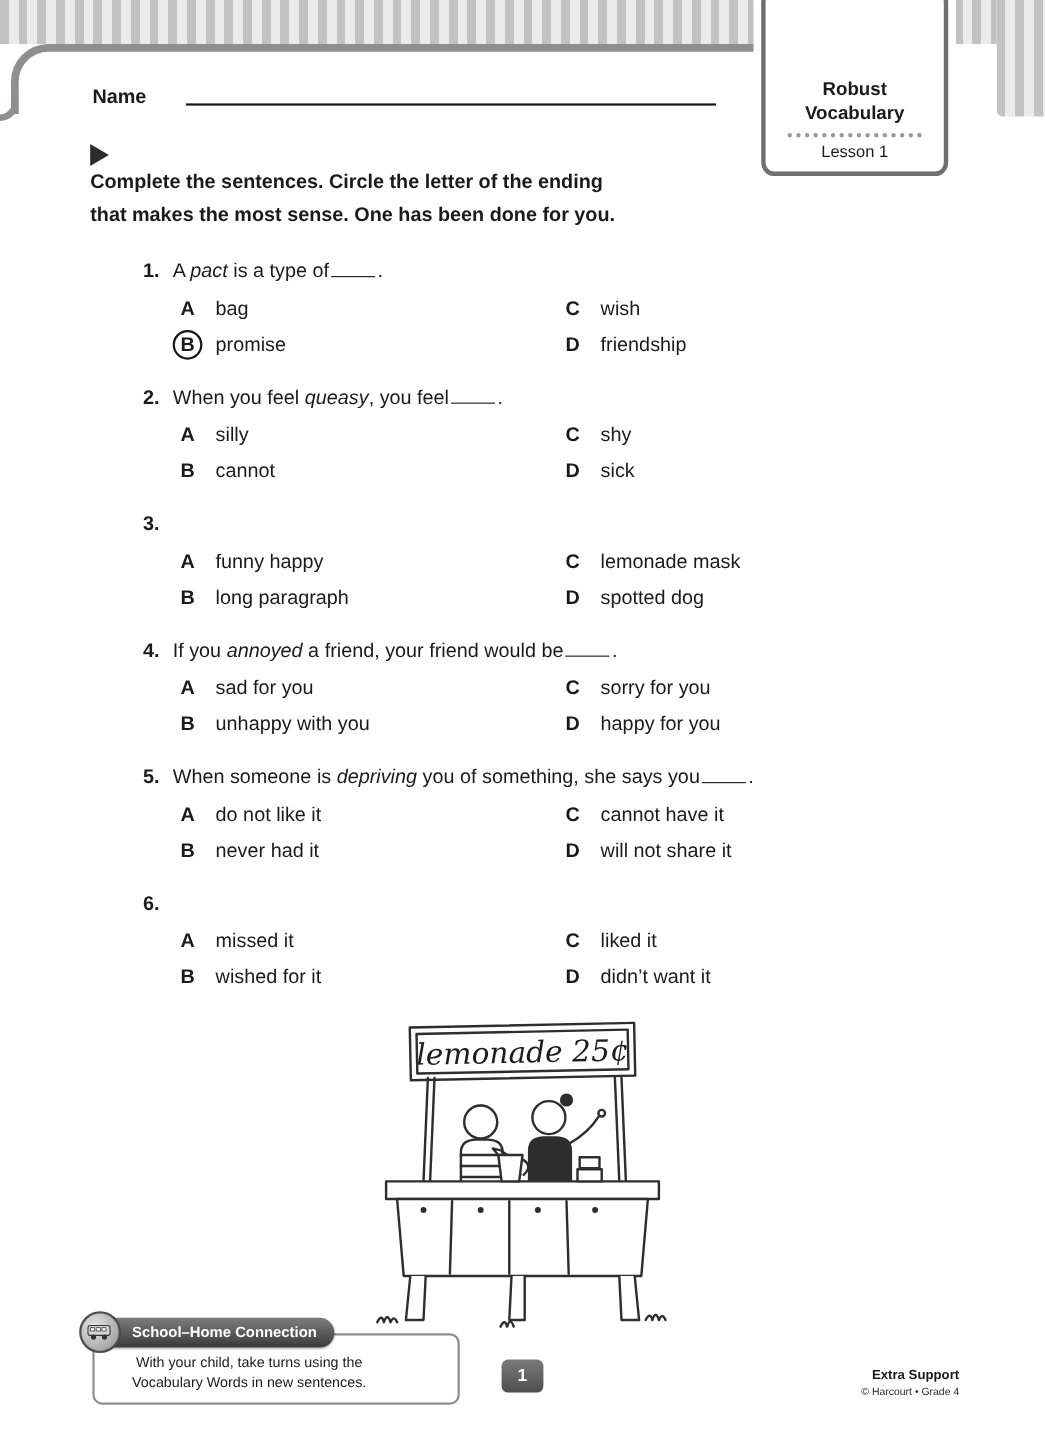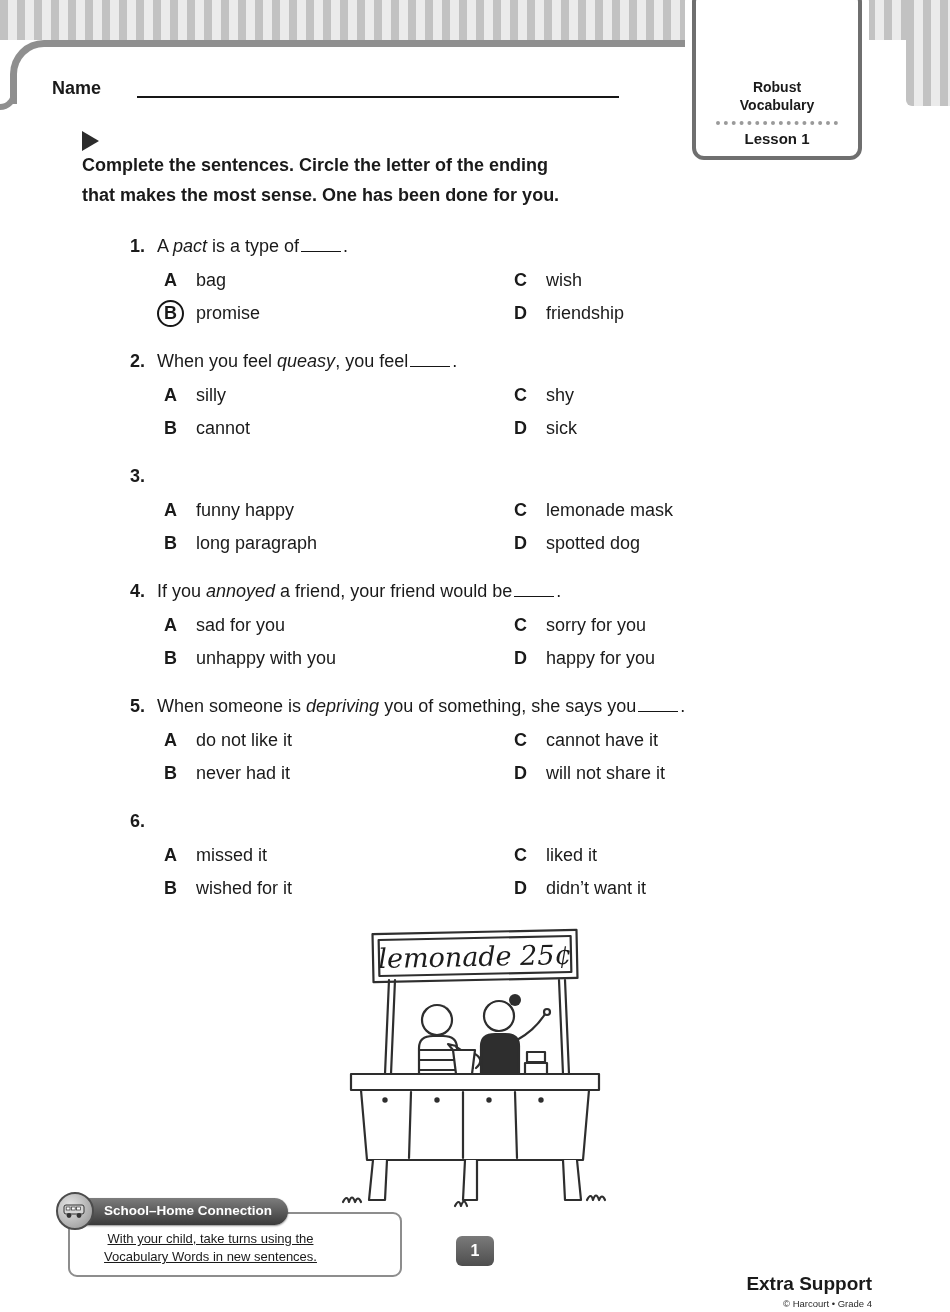--- a/index.html
+++ b/index.html
@@ -33,27 +33,27 @@
     border-bottom-right-radius: 20px;
   }
   
   .tab {
     position: absolute; left: 692px; top: -10px; width: 170px; height: 170px;
     background: #fff; border: 4px solid #6f6f6f; border-radius: 12px;
     box-shadow: 0 0 0 7px #fff;
     display: flex; flex-direction: column; justify-content: flex-end; align-items: center;
     padding-bottom: 9px;
   }
-  .tab-title { font-weight: 700; font-size: 14px; line-height: 1.3; text-align: center; }
+  .tab-title { font-weight: 700; font-size: 17px; line-height: 1.3; text-align: center; }
   .tab-dots { width: 122px; border-top: 4px dotted #9a9a9a; margin: 7px 0 5px; }
-  .tab-lesson { font-weight: 700; font-size: 15px; }
+  .tab-lesson { font-weight: 400; font-size: 15px; }
 
   .content { position: absolute; top: 78px; left: 0; width: 950px; }
 
-  .name-row { display: flex; align-items: center; margin-left: 52px; gap: 28px; }
+  .name-row { display: flex; align-items: flex-start; margin-left: 84px; gap: 28px; }
   .name-label { font-weight: 700; font-size: 18px; }
   .name-line { width: 482px; border-bottom: 2px solid #161616; height: 18px; margin-left: 8px; }
 
   .instructions { display: flex; margin: 26px 0 0 82px; width: 600px; flex-direction: column; }
   .arrow-icon {
     width: 0; height: 0; flex: none;
     border-top: 10px solid transparent; border-bottom: 10px solid transparent;
     border-left: 17px solid #2c2c2c; margin: 6px 12px 0 0;
   }
   .instructions-text { font-weight: 700; font-size: 18px; line-height: 1.65; }
@@ -72,23 +72,23 @@
     font-weight: 700; width: 27px; height: 27px; flex: none;
     display: flex; align-items: center; justify-content: center;
   }
   .opt-letter.circled { border: 2px solid #161616; border-radius: 50%; }
   .opt-label { margin-left: 12px; }
 
   .illustration-wrap { text-align: center; margin-top: 14px; }
 
   
   .shc-box {
-    position: absolute; left: 68px; top: 1212px; width: 334px;
+    position: absolute; left: 84px; top: 1212px; width: 334px;
     border: 2px solid #8d8d8d; border-radius: 9px; background: #fff;
-    padding: 16px 28px 9px 18px; font-size: 13px; line-height: 1.4; text-decoration: underline;
+    padding: 16px 28px 9px 18px; font-size: 13px; line-height: 1.4;
   }
   .shc-badge {
     position: absolute; top: -16px; left: -8px; height: 27px;
     display: flex; align-items: center;
     background: linear-gradient(180deg, #7d7d7d, #3a3a3a);
     border-radius: 14px; color: #fff; font-weight: 700; font-size: 13.5px;
     padding: 0 16px 0 42px; box-shadow: 0 1px 2px rgba(0,0,0,.45);
     white-space: nowrap;
   }
   .bus-circle {
@@ -98,21 +98,21 @@
   }
   .shc-text { width: 245px; text-align: center; }
 
   .page-num {
     position: absolute; left: 456px; top: 1236px; width: 38px; height: 30px;
     background: linear-gradient(#7a7a7a, #4e4e4e); border-radius: 6px;
     color: #fff; font-weight: 700; font-size: 16px;
     display: flex; align-items: center; justify-content: center;
   }
   .extra { position: absolute; right: 78px; top: 1243px; text-align: right; }
-  .extra-title { font-weight: 700; font-size: 19px; margin-top: 30px; }
+  .extra-title { font-weight: 700; font-size: 12px; }
   .extra-sub { font-size: 9.5px; color: #2a2a2a; margin-top: 3px; }
 </style>
 </head>
 <body>
 
 <div class="stripes-top"></div>
 <div class="stripes-right"></div>
 <div class="frame"></div>
 <div class="frame-curl"></div>
 

